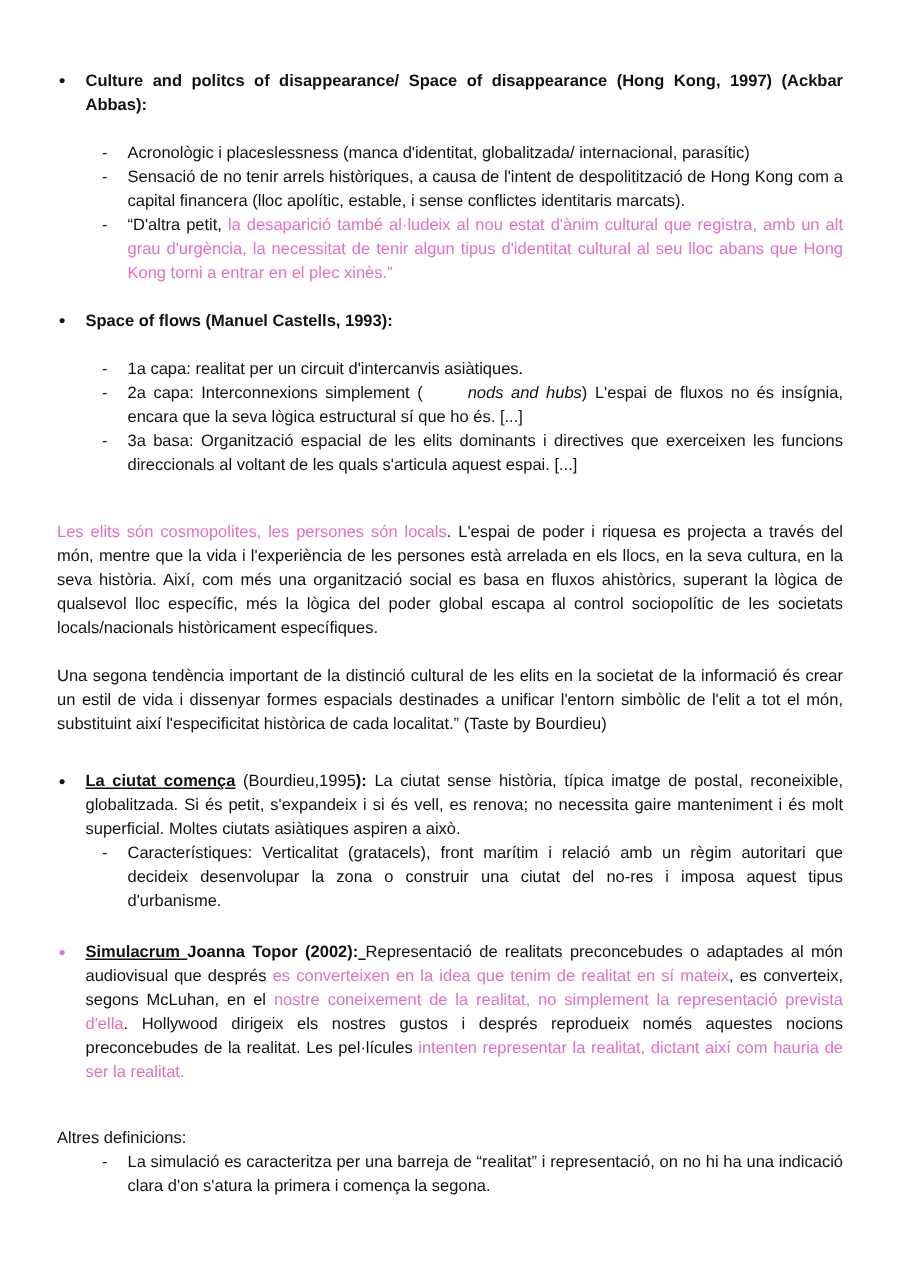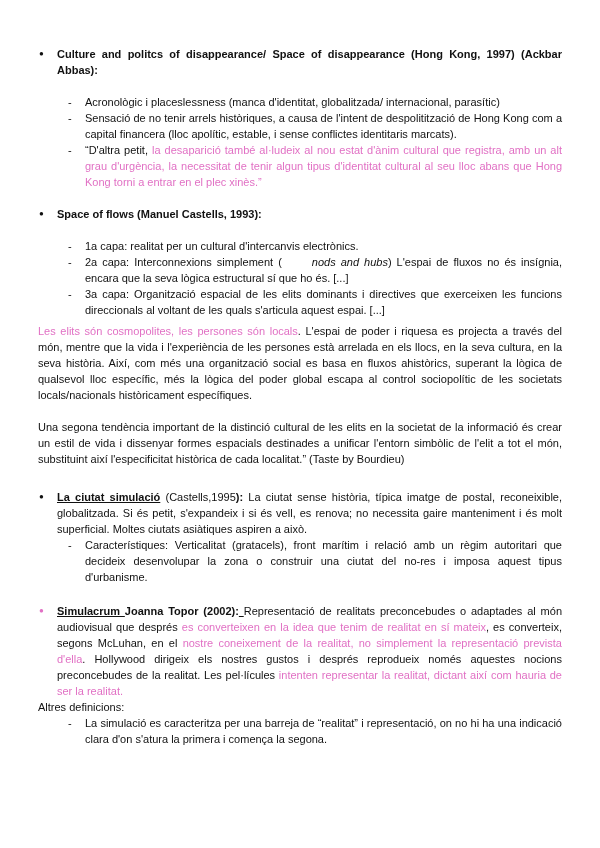--- a/index.html
+++ b/index.html
@@ -23,24 +23,24 @@
     position: absolute; left: 1px; top: 0;
     font-size: 8px; line-height: 16px;
   }
   .dash { padding-left: 47px; }
   .dash > .marker {
     position: absolute; left: 30px; top: 0;
     font-size: 11px; line-height: 16px;
   }
   .para { padding-left: 0; }
   .g1  { margin-top: 16px; }
-  .g15 { margin-top: 5px; }
+  .g15 { margin-top: 29px; }
   .g18 { margin-top: 18px; }
   .g22 { margin-top: 22px; }
-  .g28 { }
+  .g28 { margin-top: 28px; }
   .b { font-weight: bold; }
   .i { font-style: italic; margin-left: 30px; }
   .u { text-decoration: underline; }
   .pink { color: var(--accent_pink, #e170c4); }
   .b.u, .bu { font-weight: bold; text-decoration: underline; }
 </style>
 </head>
 <body>
 
 <div class="page">
@@ -65,44 +65,44 @@
     <div><span>“D'altra petit, </span><span class="pink">la desaparició també al·ludeix al nou estat d'ànim cultural que registra, amb un alt grau d'urgència, la necessitat de tenir algun tipus d'identitat cultural al seu lloc abans que Hong Kong torni a entrar en el plec xinès.”</span></div>
   </div>
 
   <div class="blk bullet g1">
     <span class="marker">●</span>
     <div><span class="b">Space of flows (Manuel Castells, 1993):</span></div>
   </div>
 
   <div class="blk dash g1">
     <span class="marker">-</span>
-    <div><span>1a capa: realitat per un cultural d'intercanvis electrònics.</span></div>
+    <div><span>1a capa: realitat per un circuit d'intercanvis asiàtiques.</span></div>
   </div>
 
   <div class="blk dash">
     <span class="marker">-</span>
     <div><span>2a capa: Interconnexions simplement (</span><span class="i">nods and hubs</span><span>) L'espai de fluxos no és insígnia, encara que la seva lògica estructural sí que ho és. [...]</span></div>
   </div>
 
   <div class="blk dash">
     <span class="marker">-</span>
-    <div><span>3a capa: Organització espacial de les elits dominants i directives que exerceixen les funcions direccionals al voltant de les quals s'articula aquest espai. [...]</span></div>
+    <div><span>3a basa: Organització espacial de les elits dominants i directives que exerceixen les funcions direccionals al voltant de les quals s'articula aquest espai. [...]</span></div>
   </div>
 
   <div class="blk para g15">
     <div><span class="pink">Les elits són cosmopolites, les persones són locals</span><span>. L'espai de poder i riquesa es projecta a través del món, mentre que la vida i l'experiència de les persones està arrelada en els llocs, en la seva cultura, en la seva història. Així, com més una organització social es basa en fluxos ahistòrics, superant la lògica de qualsevol lloc específic, més la lògica del poder global escapa al control sociopolític de les societats locals/nacionals històricament específiques.</span></div>
   </div>
 
   <div class="blk para g1">
     <div><span>Una segona tendència important de la distinció cultural de les elits en la societat de la informació és crear un estil de vida i dissenyar formes espacials destinades a unificar l'entorn simbòlic de l'elit a tot el món, substituint així l'especificitat històrica de cada localitat.” (Taste by Bourdieu)</span></div>
   </div>
 
   <div class="blk bullet g22">
     <span class="marker">●</span>
-    <div><span class="b u">La ciutat simulació</span><span> (Castells,1995</span><span class="b">): </span><span>La ciutat sense història, típica imatge de postal, reconeixible, globalitzada. Si és petit, s'expandeix i si és vell, es renova; no necessita gaire manteniment i és molt superficial. Moltes ciutats asiàtiques aspiren a això.</span></div>
+    <div><span class="b u">La ciutat comença</span><span> (Bourdieu,1995</span><span class="b">): </span><span>La ciutat sense història, típica imatge de postal, reconeixible, globalitzada. Si és petit, s'expandeix i si és vell, es renova; no necessita gaire manteniment i és molt superficial. Moltes ciutats asiàtiques aspiren a això.</span></div>
   </div>
 
   <div class="blk dash">
     <span class="marker">-</span>
     <div><span>Característiques: Verticalitat (gratacels), front marítim i relació amb un règim autoritari que decideix desenvolupar la zona o construir una ciutat del no-res i imposa aquest tipus d'urbanisme.</span></div>
   </div>
 
   <div class="blk bullet g18">
     <span class="marker pink">●</span>
     <div><span class="b u">Simulacrum </span><span class="b">Joanna Topor (2002):</span><span class="u"> </span><span>Representació de realitats preconcebudes o adaptades al món audiovisual que després </span><span class="pink">es converteixen en la idea que tenim de realitat en sí mateix</span><span>, es converteix, segons McLuhan, en el </span><span class="pink">nostre coneixement de la realitat, no simplement la representació prevista d'ella</span><span>. Hollywood dirigeix els nostres gustos i després reprodueix només aquestes nocions preconcebudes de la realitat. Les pel·lícules </span><span class="pink">intenten representar la realitat, dictant així com hauria de ser la realitat.</span></div>

